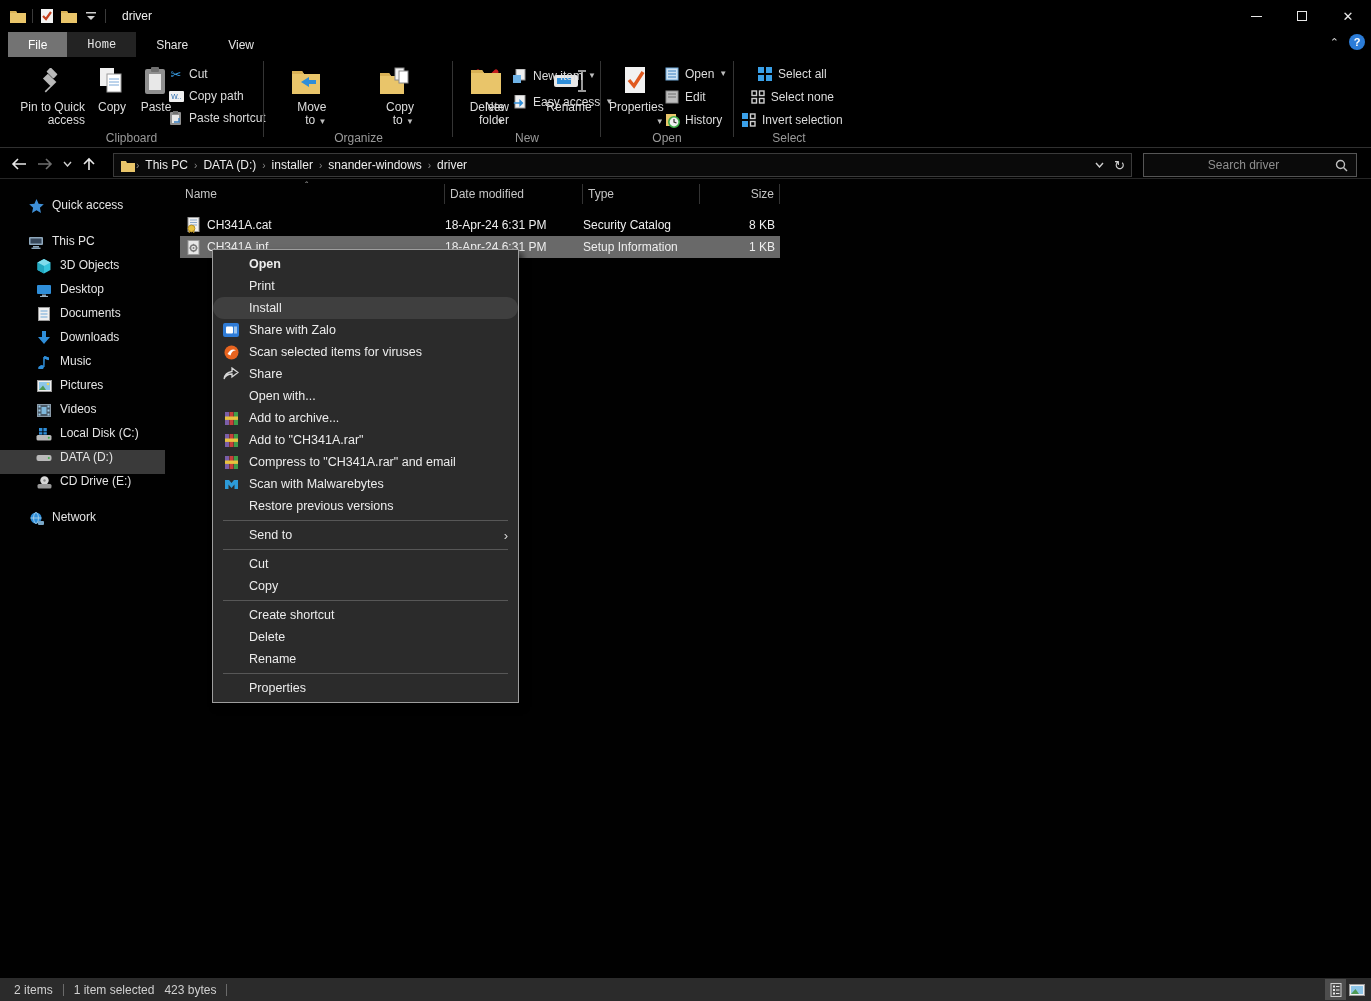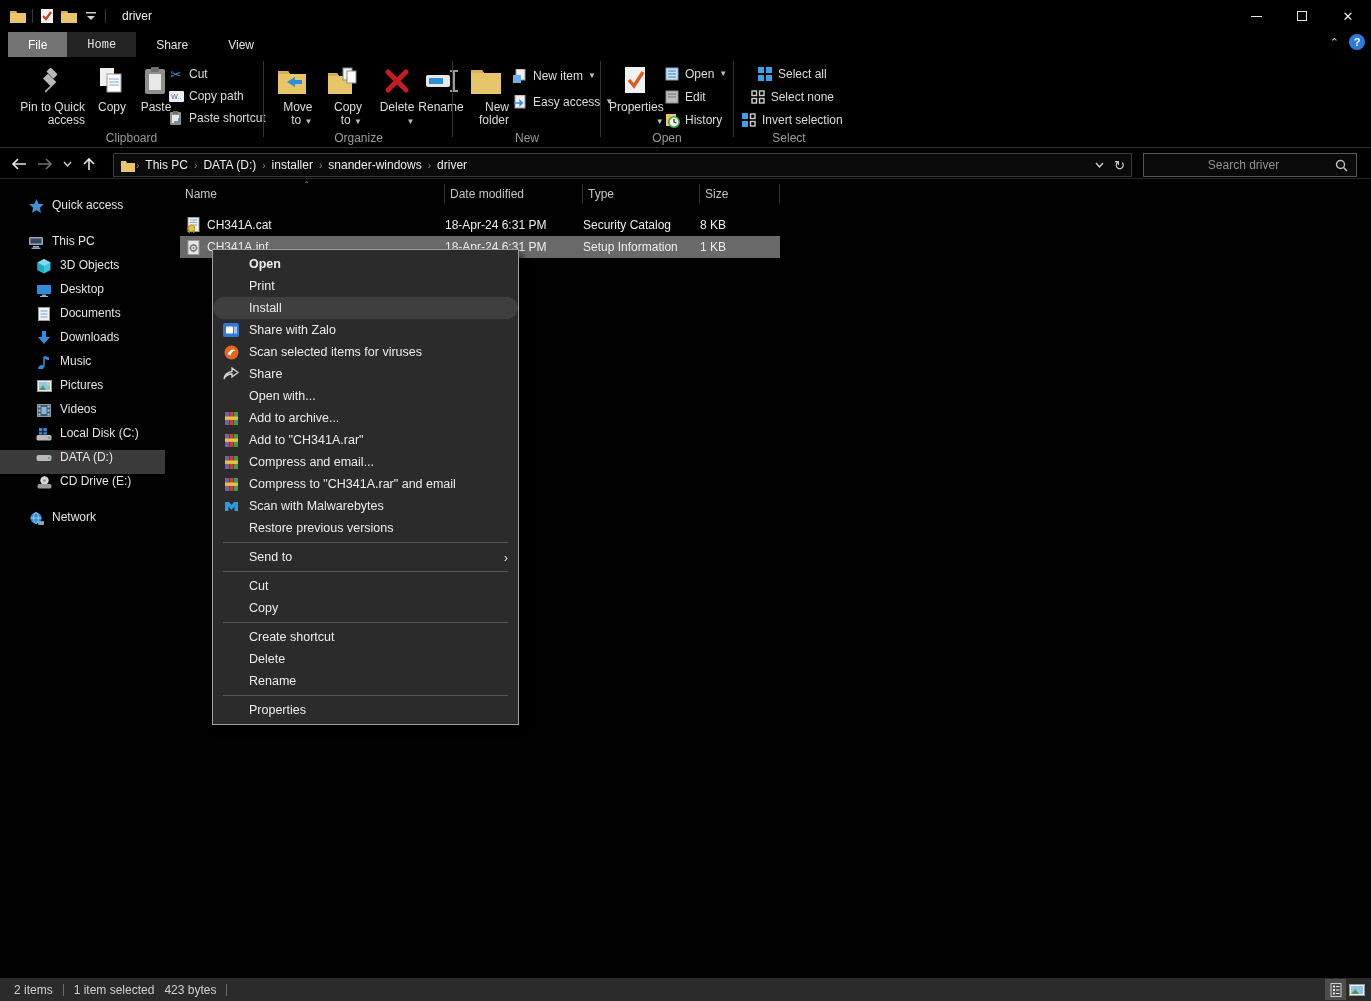--- a/index.html
+++ b/index.html
@@ -54,21 +54,21 @@
   .sidebar { position:absolute; left:0; top:180px; width:165px; height:798px; background:#010101; }
   .sb-item { display:flex; align-items:flex-start; height:24px; color:#e4e4e4; }
   .sb-item .icon16 { margin-right:8px; }
   .sb-lvl0 { padding-left:28px; }
   .sb-lvl1 { padding-left:36px; }
   .sb-sel { background:#3a3a3a; }
   .sb-gap { height:12px; }
 
   
   .filelist { position:absolute; left:180px; top:180px; width:600px; }
-  .col-name { width:265px; } .col-date { width:138px; } .col-type { width:117px; } .col-size { width:80px; text-align:left; padding-right:5px; }
+  .col-name { width:265px; } .col-date { width:138px; } .col-type { width:117px; } .col-size { width:80px; text-align:right; padding-right:5px; }
   .lheader { display:flex; height:28px; align-items:center; color:#c5c5c5; }
   .lheader .hcell { padding-left:5px; border-right:1px solid #333; height:20px; display:flex; align-items:center; }
   .lheader .col-size { border-right:1px solid #333; display:block; line-height:20px; }
   .sortmark { position:absolute; left:125px; top:1px; color:#9a9a9a; font-size:10px; }
   .frow { display:flex; height:22px; align-items:center; color:#eeeeee; }
   .frow .col-name { display:flex; align-items:center; gap:6px; padding-left:5px; }
   .frow-sel { background:#696969; }
 
   
   .ctxmenu { position:absolute; left:212px; top:249px; width:307px; background:#2b2b2b; border:1px solid #9e9e9e; box-shadow:4px 4px 6px rgba(0,0,0,.55); padding:3px 0; }
@@ -210,21 +210,21 @@
               </svg>
           </span>
           <span>Paste shortcut</span>
         </div>
       </div>
       <div class="rgroup-label">Clipboard</div>
     </div>
     <div class="rsep" style="left:263px;"></div>
 
     <div class="rgroup" style="left:265px; width:187px;">
-      <div class="bigbtns" style="left:2px;">
+      <div class="bigbtns" style="left:16px;gap:38px;">
         <div class="bigbtn">
           <span class="icon32">
             <svg width="30" height="28">
                 <path d="M1 4h10l2 3h16v20H1z" fill="#e9c56a"></path>
                 <path d="M1 4h10l2 3H1z" fill="#d9b155"></path>
                 <path d="M20 13 L12 18 L20 23 L20 20 L27 20 L27 16 L20 16 z" fill="#2f8ed9" transform="translate(-2,-3)"></path>
               </svg>
           </span>
           <span class="blabel"><span>Move to</span> <span class="caret">▼</span></span>
         </div>
@@ -722,31 +722,20 @@
     <div class="mi">
       <span class="mico">
           <svg width="15" height="15">
             <rect x="1" y="1" width="4" height="13" fill="#7a5ea8"></rect>
             <rect x="5.5" y="1" width="4" height="13" fill="#c8403a"></rect>
             <rect x="10" y="1" width="4" height="13" fill="#3f9d4a"></rect>
             <rect x="1" y="5.5" width="13" height="3.4" fill="#e8c23f"></rect>
           </svg>
         </span>
       <span>Add to "CH341A.rar"</span>
-    </div>
-    <div class="mi">
-      <span class="mico">
-          <svg width="15" height="15">
-            <rect x="1" y="1" width="4" height="13" fill="#7a5ea8"></rect>
-            <rect x="5.5" y="1" width="4" height="13" fill="#c8403a"></rect>
-            <rect x="10" y="1" width="4" height="13" fill="#3f9d4a"></rect>
-            <rect x="1" y="5.5" width="13" height="3.4" fill="#e8c23f"></rect>
-          </svg>
-        </span>
-      <span>Compress and email...</span>
     </div>
     <div class="mi">
       <span class="mico">
           <svg width="15" height="15">
             <rect x="1" y="1" width="4" height="13" fill="#7a5ea8"></rect>
             <rect x="5.5" y="1" width="4" height="13" fill="#c8403a"></rect>
             <rect x="10" y="1" width="4" height="13" fill="#3f9d4a"></rect>
             <rect x="1" y="5.5" width="13" height="3.4" fill="#e8c23f"></rect>
           </svg>
         </span>

